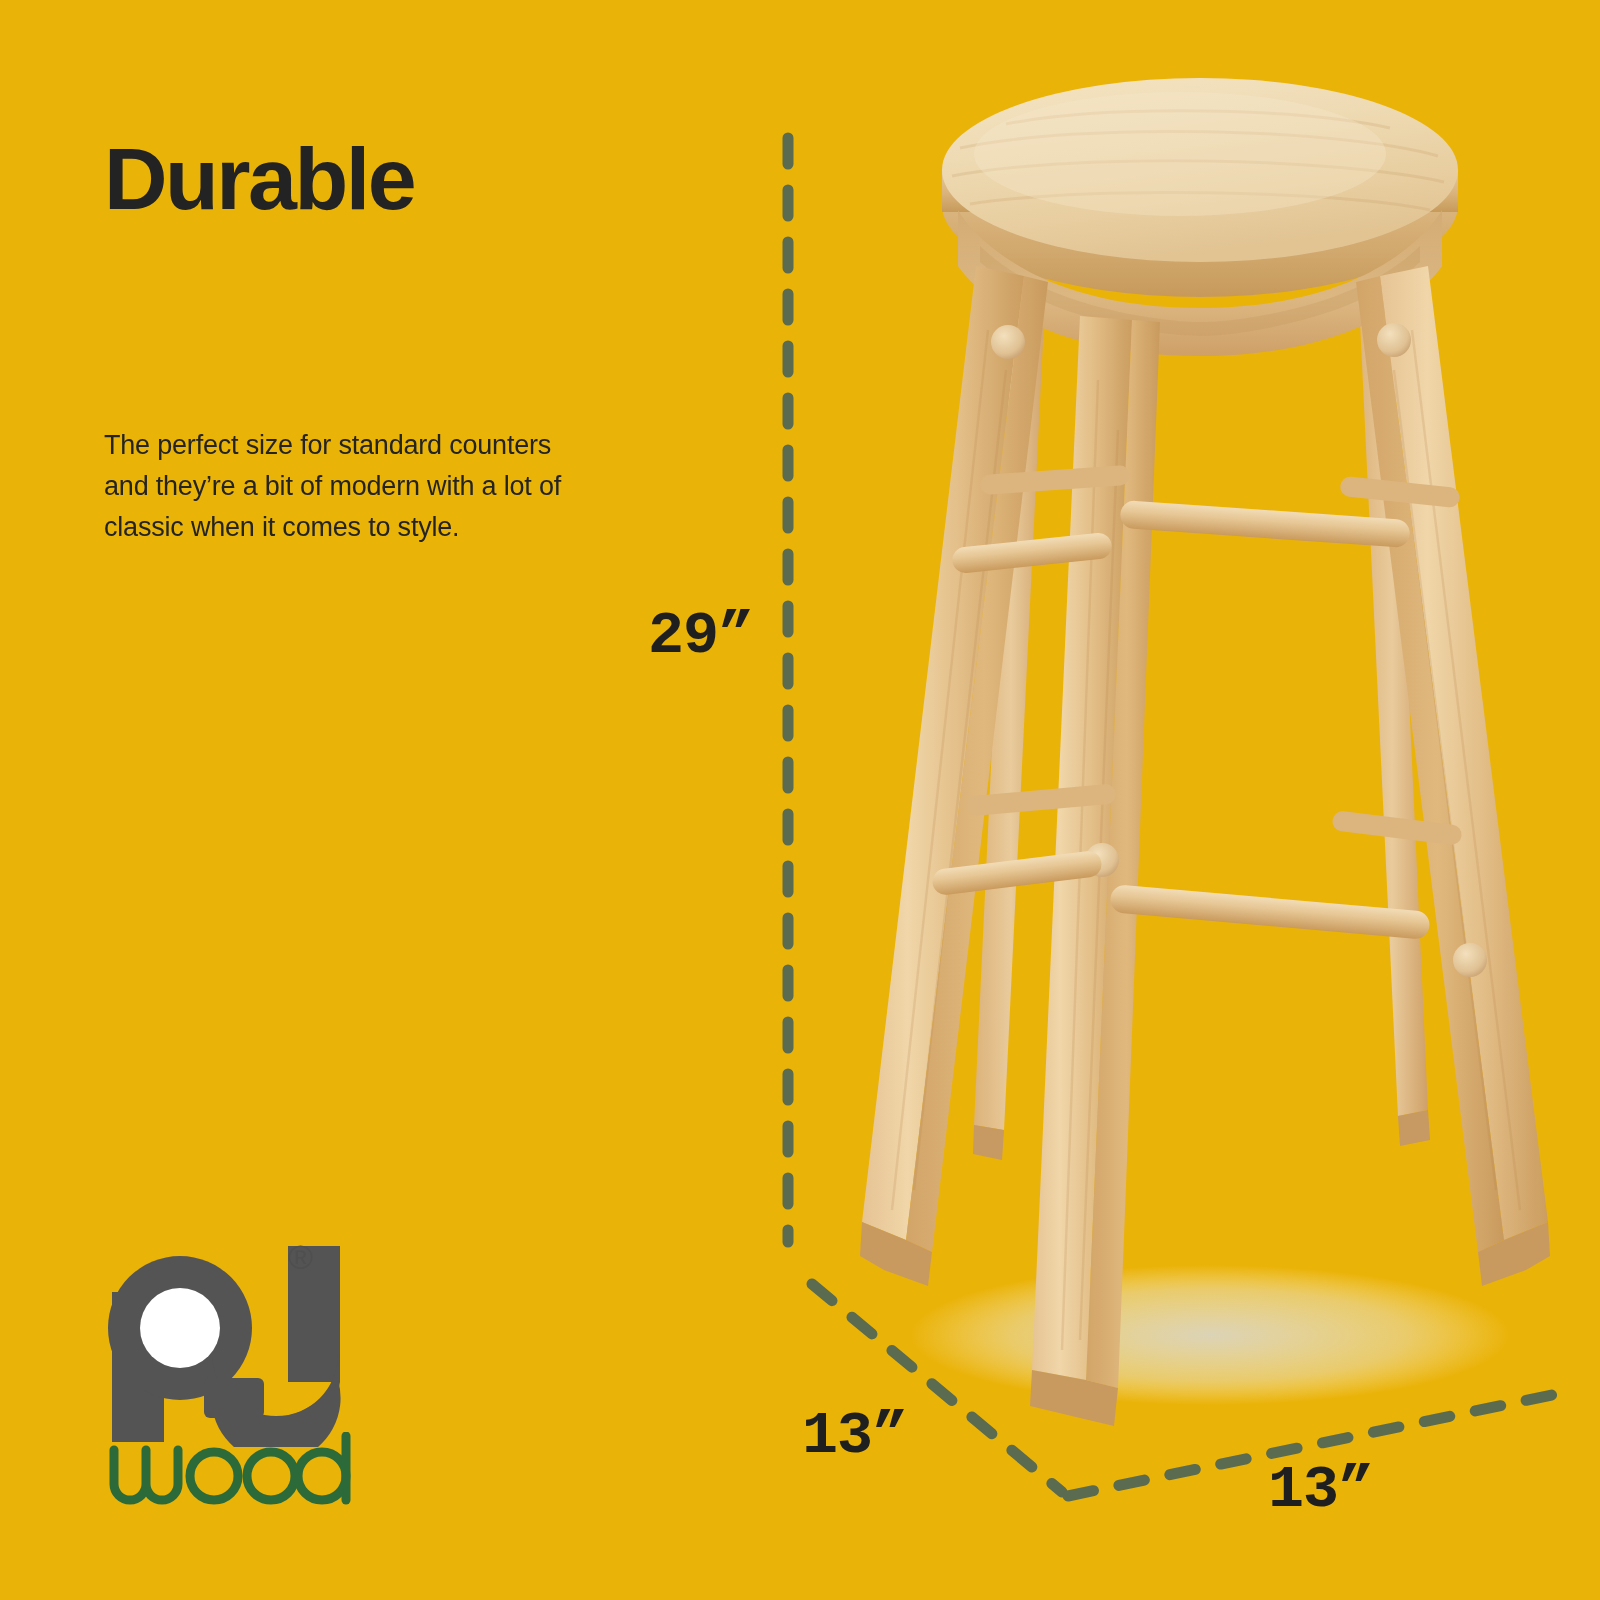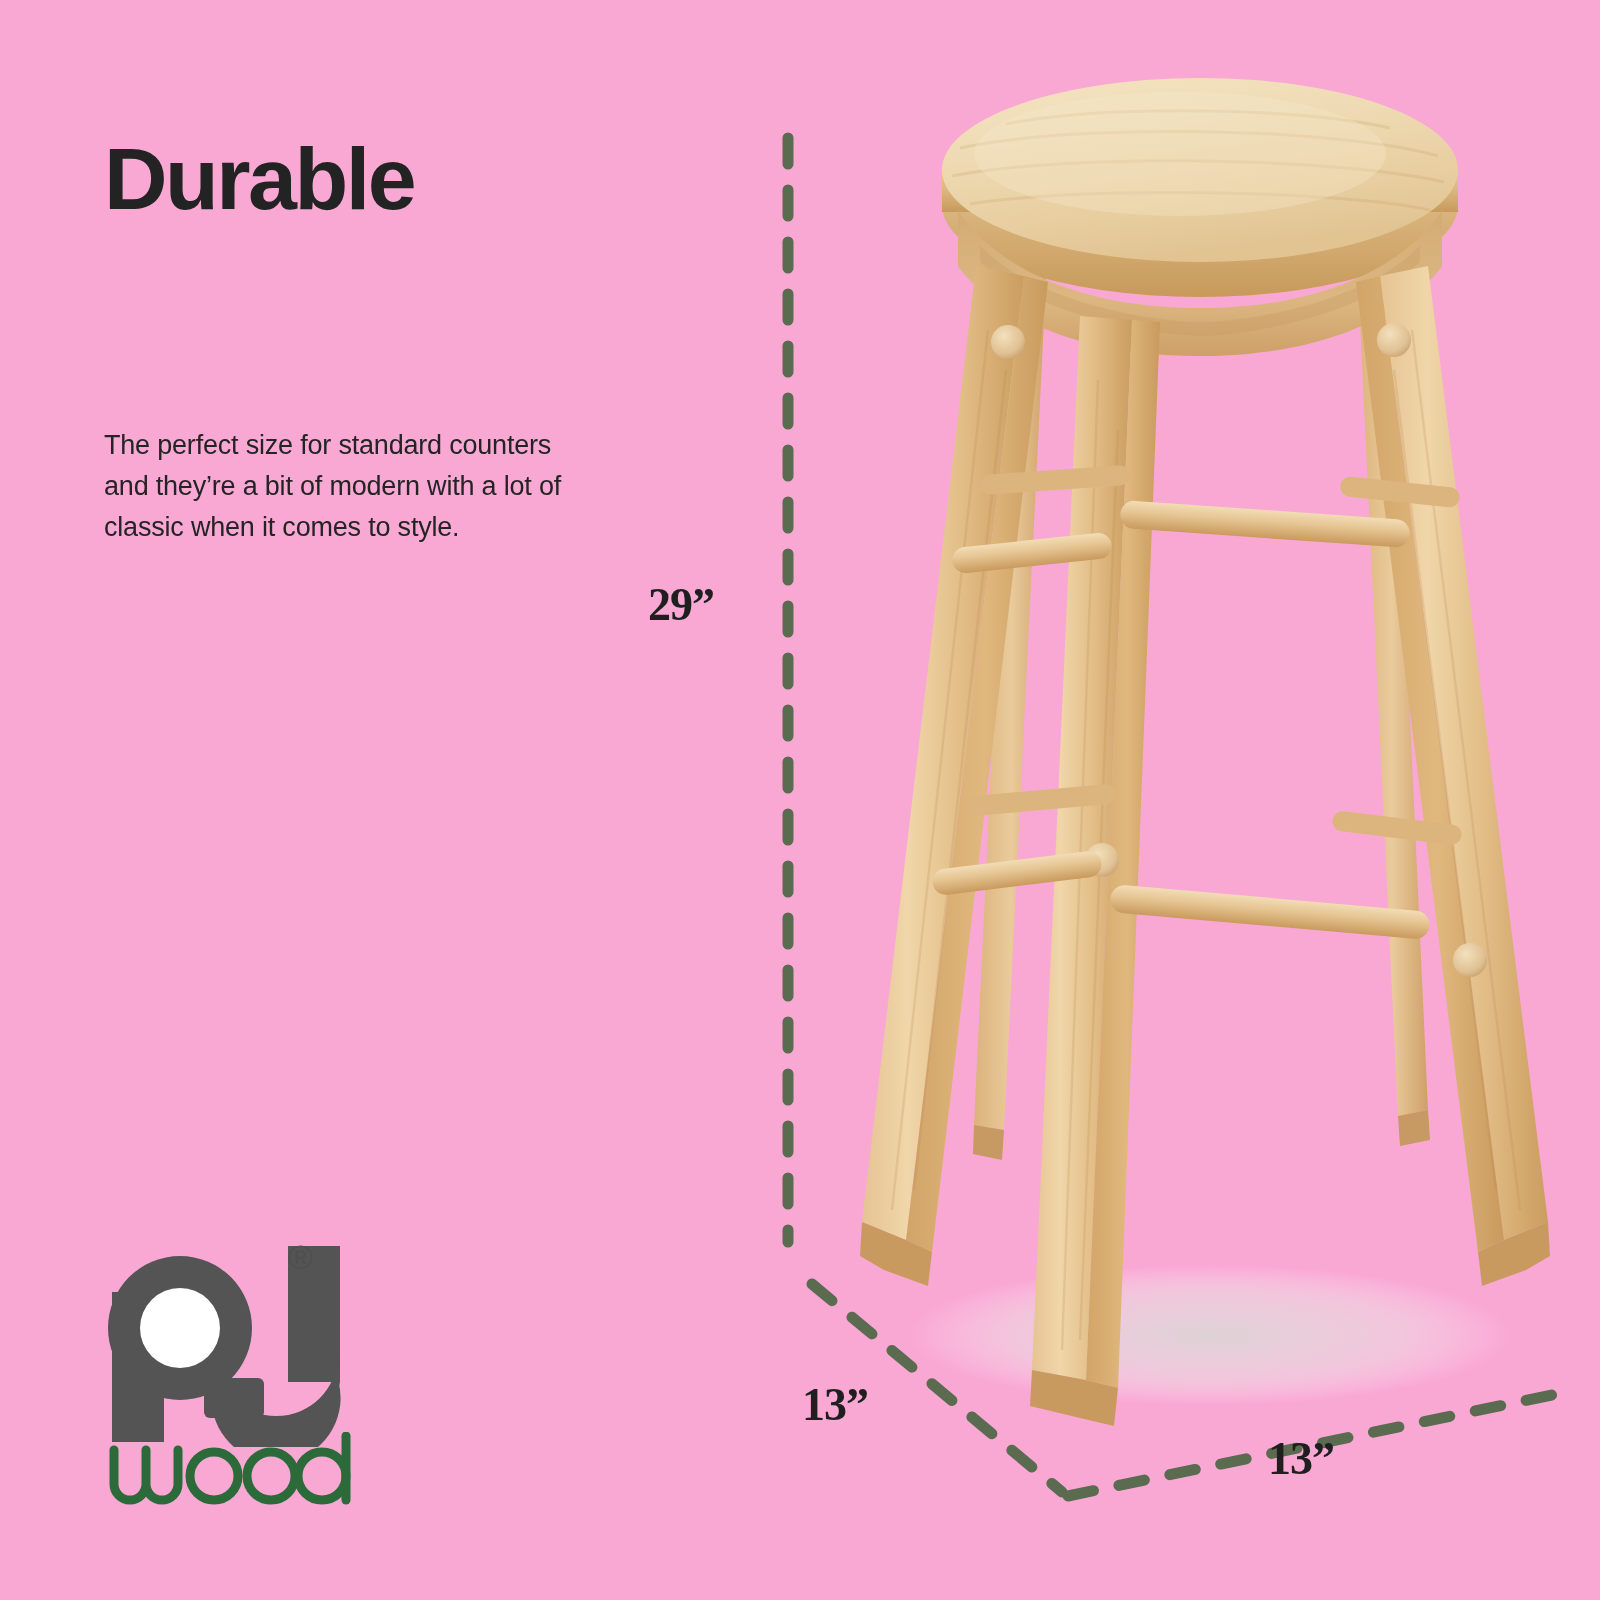--- a/index.html
+++ b/index.html
@@ -4,21 +4,21 @@
 <style>
   html, body {
     margin: 0;
     padding: 0;
     background: #ffffff;
   }
   #page {
     position: relative;
     width: 1600px;
     height: 1600px;
-    background: #f9a8d4;
+    background: #eab308;
     overflow: hidden;
     font-family: "Liberation Sans", sans-serif;
   }
 
   
   #headline {
     position: absolute;
     left: 104px;
     top: 136px;
     width: 620px;
@@ -86,26 +86,27 @@
 
   
   #guides {
     position: absolute;
     left: 0;
     top: 0;
     pointer-events: none;
   }
   .dim-label {
     position: absolute;
-    font-family: Liberation Serif, serif;
+    font-family: Liberation Mono, monospace;
     font-weight: 700;
-    font-size: 46px;
+    font-size: 60px;
     letter-spacing: -1px;
     color: #1f1f1f;
     white-space: nowrap;
+    margin-top: 24px;
   }
   #dim-height-label { left: 648px; top: 578px; }
   #dim-depth-label  { left: 802px; top: 1378px; }
   #dim-width-label  { left: 1268px; top: 1432px; }
 </style>
 </head>
 <body>
 
 <div id="page">
 

